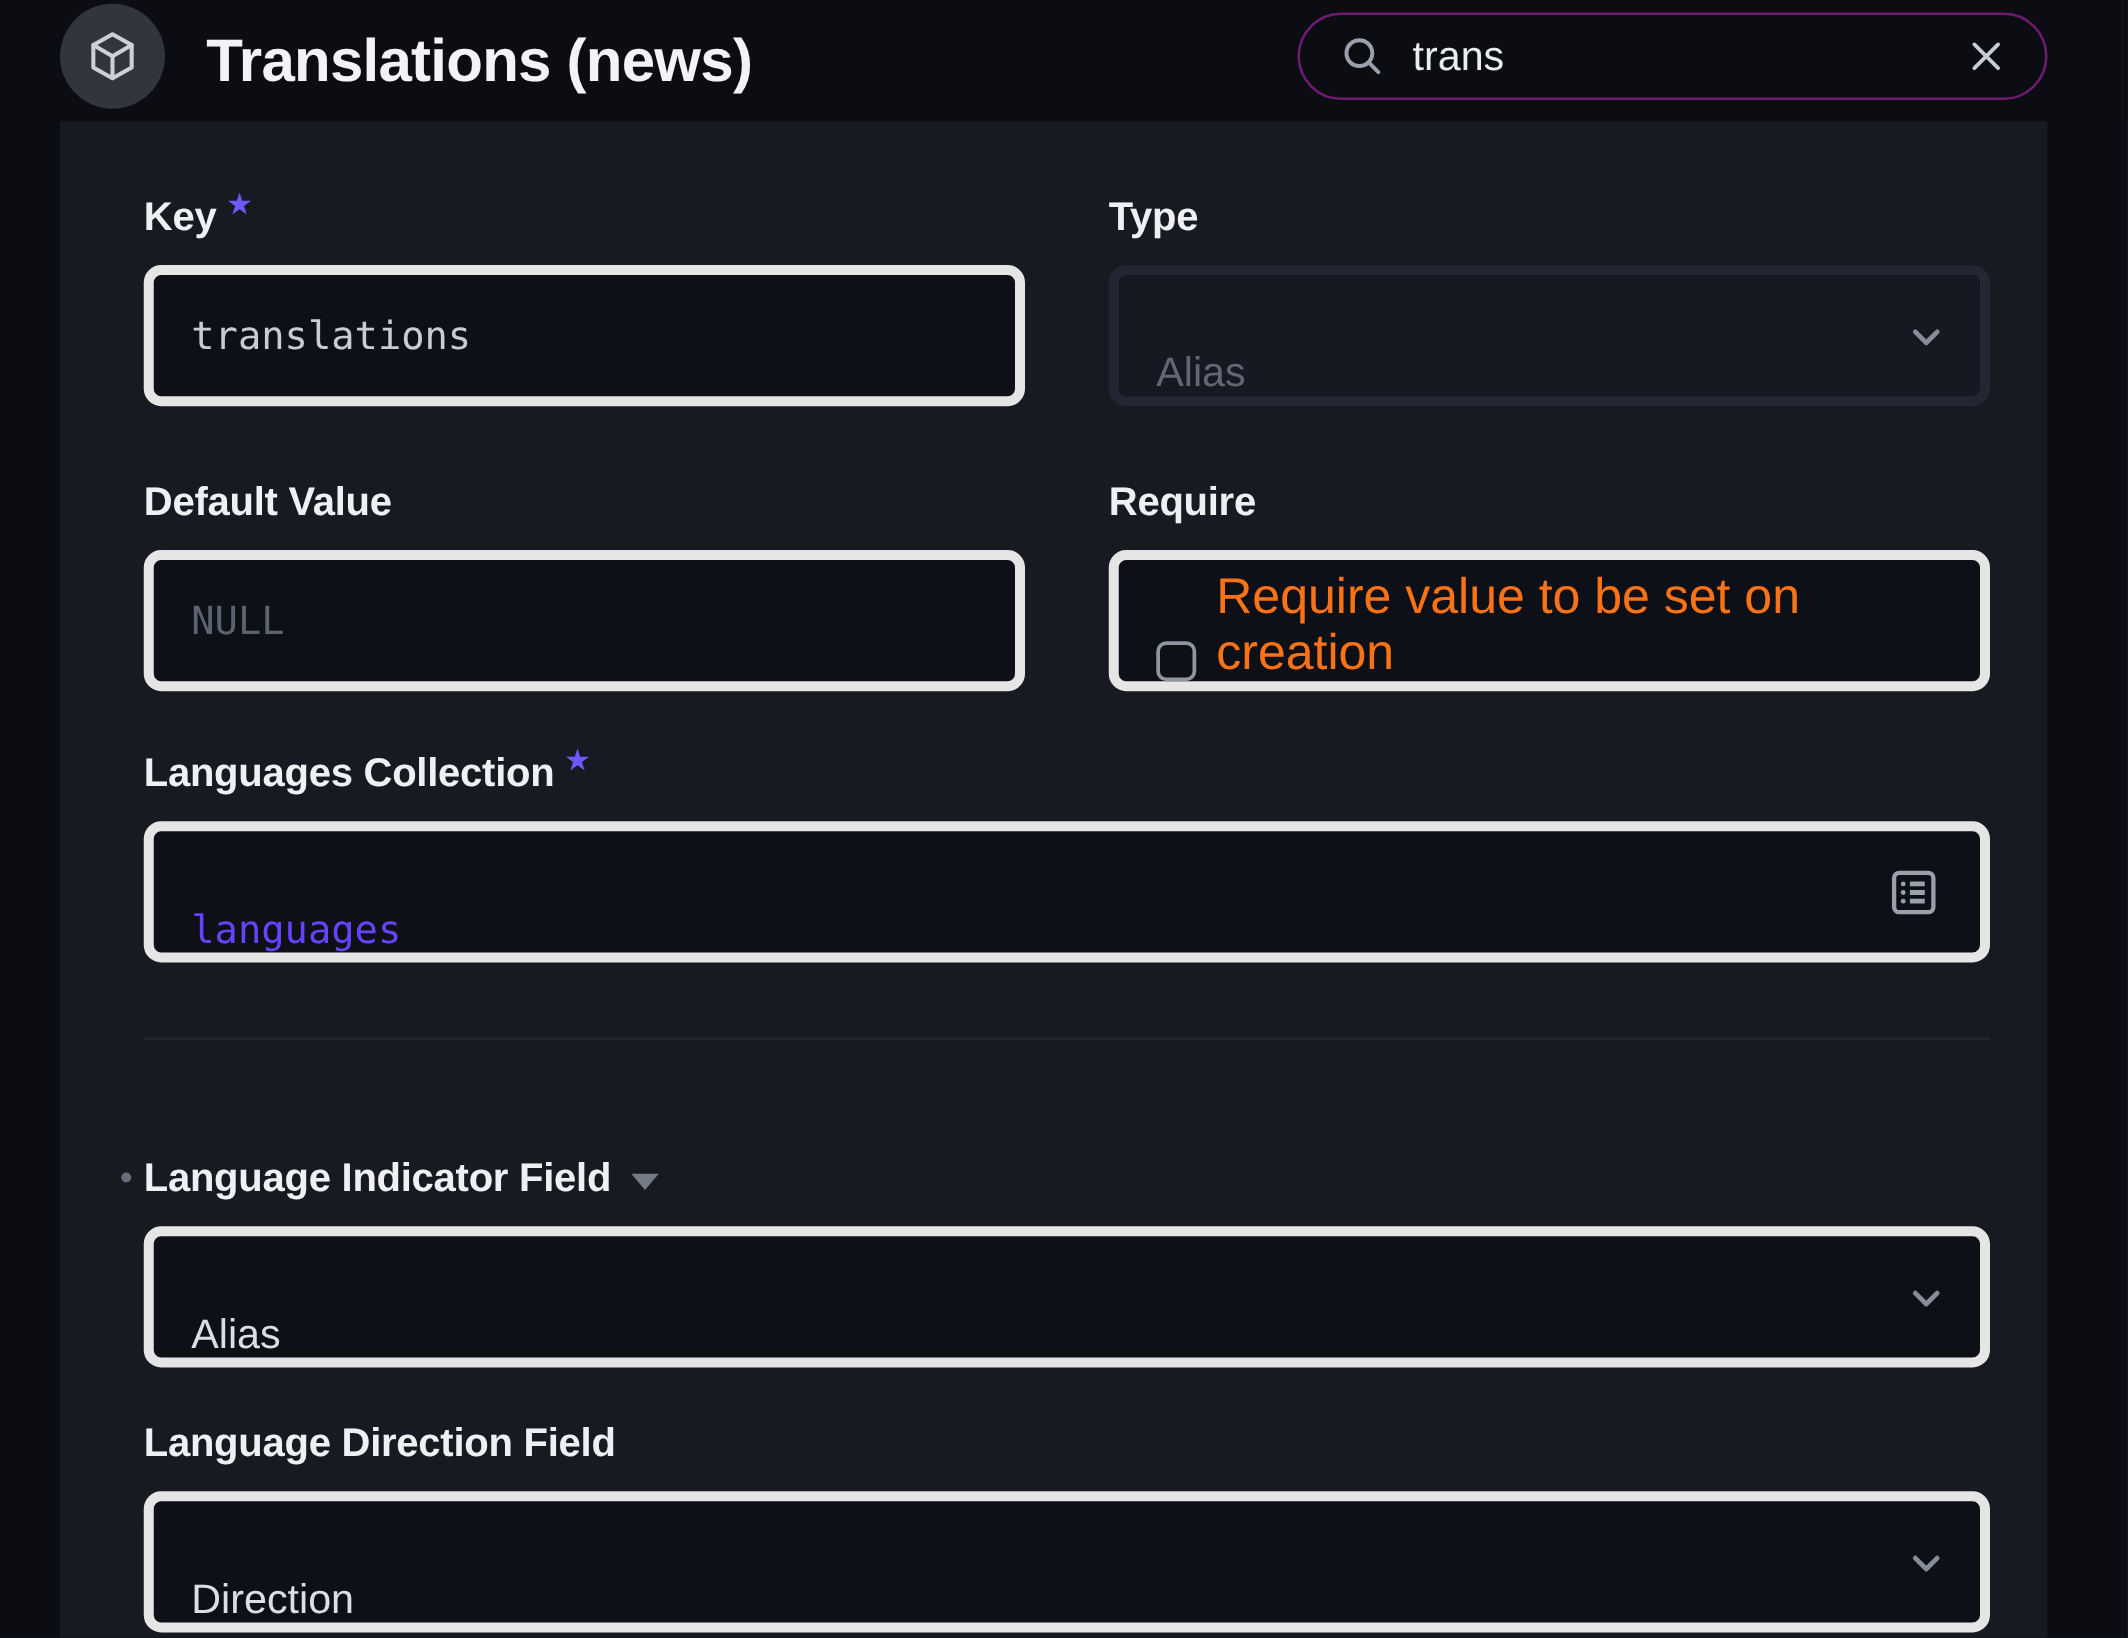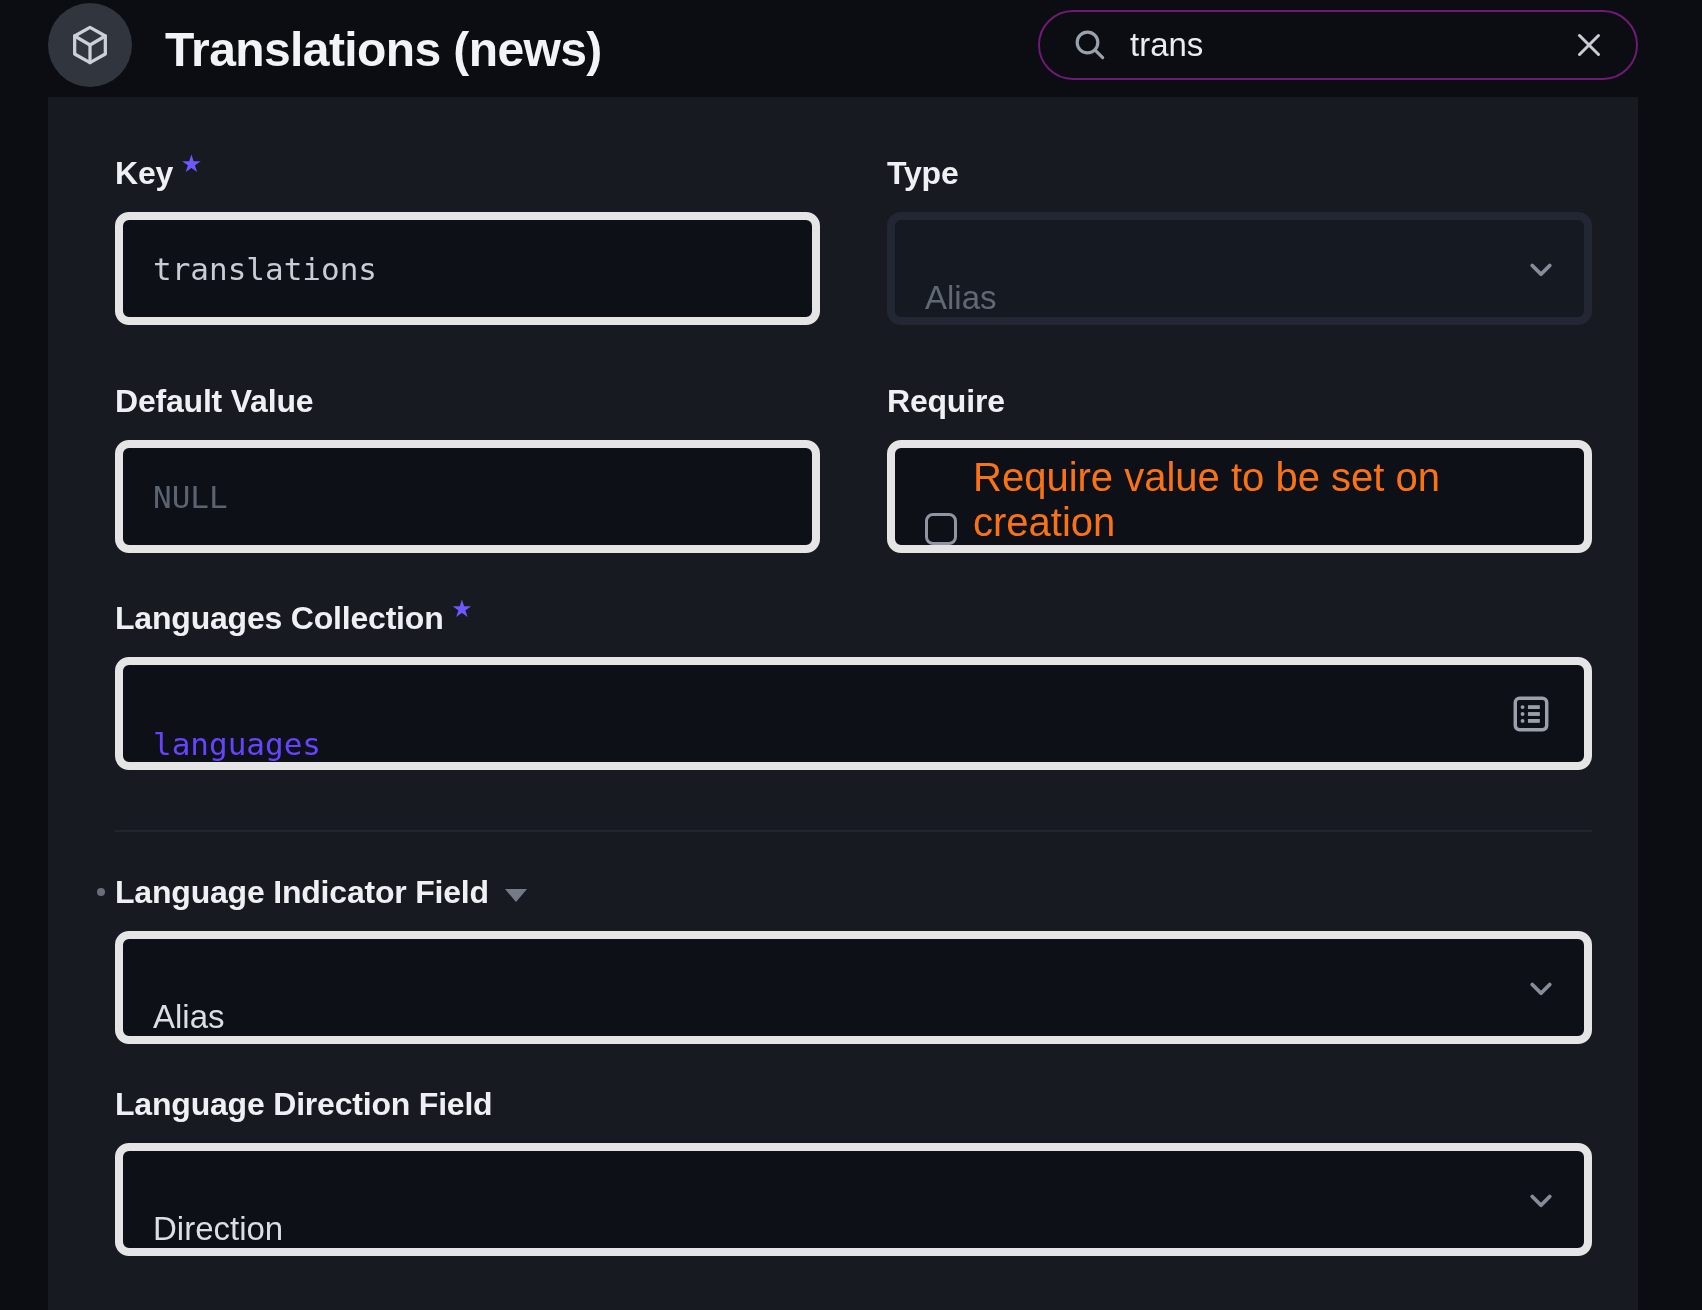--- a/index.html
+++ b/index.html
@@ -41,21 +41,21 @@
   
   .panel {
     position:absolute; left:48px; top:97px; right:64px; bottom:0;
     background:#171a21; padding:0 46px 0 67px;
   }
 
   .grid-2 { display:grid; grid-template-columns:1fr 1fr; column-gap:67px; }
   .row1 { margin-top:56px; }
   .row2 { margin-top:56px; }
   .row3 { margin-top:45px; }
-  .row4 { margin-top:40px; }
+  .row4 { margin-top:90px; }
   .row5 { margin-top:40px; }
 
   .field-label {
     display:flex; align-items:center;
     font-size:32px; line-height:40px; font-weight:700; color:#eef0f4;
     margin-bottom:19px; letter-spacing:-0.2px;
   }
   .star {
     color:#6e58ff; font-size:21px; margin-left:9px;
     transform:translateY(-9px);

